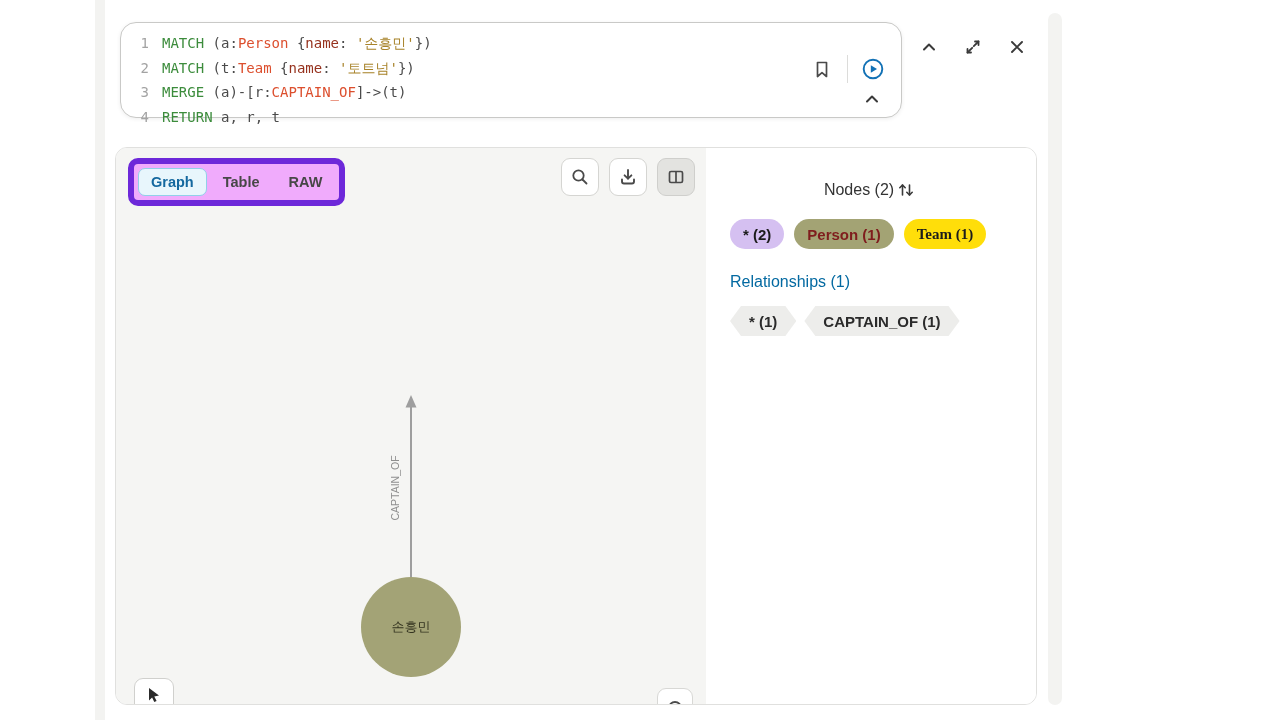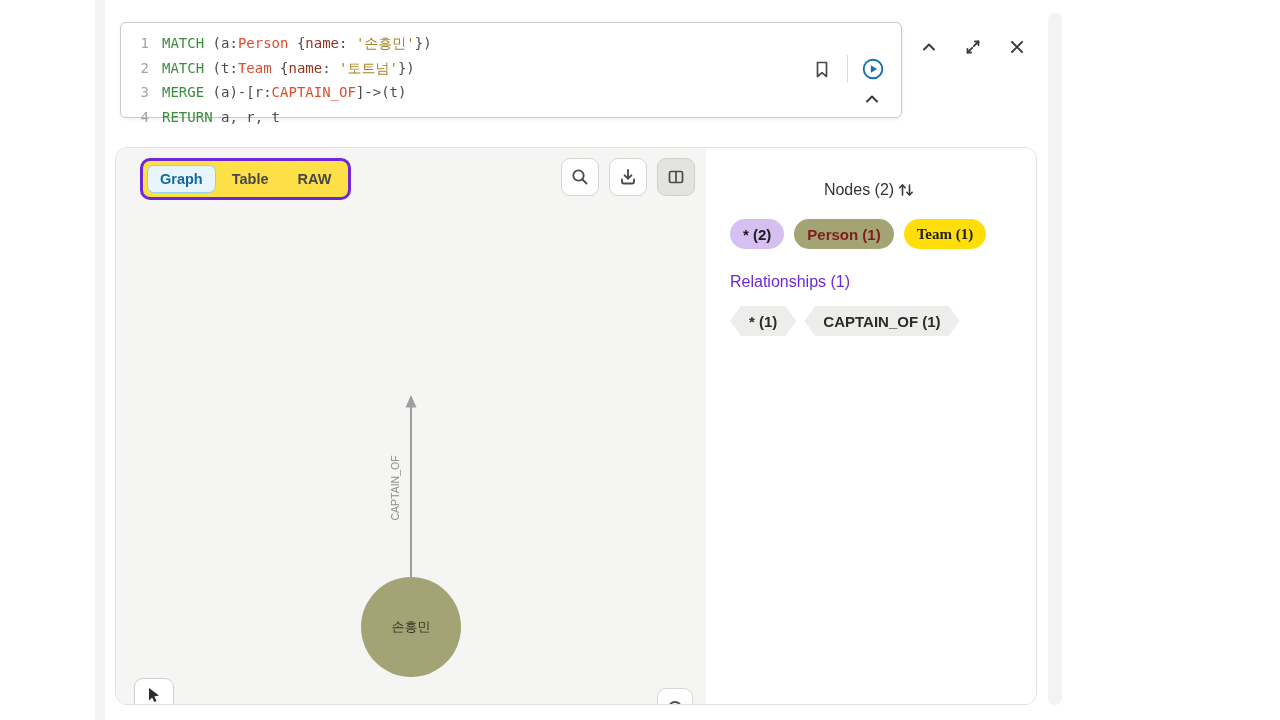--- a/index.html
+++ b/index.html
@@ -4,21 +4,21 @@
 <style>
   * { margin:0; padding:0; box-sizing:border-box; }
   html,body { width:1280px; height:720px; background:#ffffff; overflow:hidden;
               font-family:"Liberation Sans", sans-serif; }
   .gutter { position:absolute; background:#f3f3f1; border-radius:7px; }
   #gutter-left  { left:95px;  top:0;    width:10px; height:720px; border-radius:0; }
   #gutter-right { left:1048px; top:13px; width:14px; height:692px; }
 
   
   #editor-card { position:absolute; left:120px; top:22px; width:782px; height:96px;
-    background:#fff; border:1px solid #c9c9c7; border-radius:6px;
+    background:#fff; border:1px solid #c9c9c7; border-radius:16px;
     box-shadow:0 1px 4px rgba(0,0,0,.07); }
   #code-lines { position:absolute; left:12px; top:8px;
     font-family:"DejaVu Sans Mono", monospace; font-size:14px; line-height:24.5px; white-space:pre; }
   .code-line .line-num { display:inline-block; width:16px; text-align:right;
     margin-right:13px; color:#a3a3a3; }
   .tok-kw  { color:#3c8c3c; }
   .tok-lbl { color:#dc4f2e; }
   .tok-prop{ color:#96321e; }
   .tok-str { color:#a8832a; }
   .tok-pln { color:#4b4b4b; }
@@ -31,22 +31,22 @@
   
   #frame-controls { position:absolute; left:913px; top:31px; display:flex; align-items:center; gap:12px; }
 
   
   #results-card { position:absolute; left:115px; top:147px; width:922px; height:558px;
     background:#fff; border:1px solid #e0e0de; border-radius:12px; overflow:hidden; display:flex; }
   #graph-panel { position:relative; width:590px; height:100%; background:#f5f5f3; flex:none; }
   #overview-panel { position:relative; flex:1; background:#fff; padding:15px 24px; }
 
   
-  #view-tabs { position:absolute; top:10px; left:24px; display:flex; gap:3px; padding:4px;
-    background:#fde047; border:3px solid #6d28d9; border-radius:10px; }
+  #view-tabs { position:absolute; top:10px; left:12px; display:flex; gap:3px; padding:4px;
+    background:#f0abfc; border:6px solid #6d28d9; border-radius:10px; }
   .tab { padding:5px 12px; font-size:14.5px; font-weight:600; color:#474747;
     border:1px solid transparent; border-radius:7px; background:transparent; cursor:pointer;
     font-family:"Liberation Sans", sans-serif; }
   .tab.active { color:#14689f; background:#e8f6fc; border-color:#91d0e9; }
 
   
   #graph-toolbar { position:absolute; top:10px; left:445px; display:flex; gap:10px; }
   .tool-btn { width:38px; height:38px; background:#fff; border:1px solid #d5d5d2; border-radius:9px;
     display:flex; align-items:center; justify-content:center; cursor:pointer; }
   .tool-btn.active { background:#e3e3e0; border-color:#cfcfcc; }
@@ -66,21 +66,21 @@
     display:flex; align-items:flex-start; justify-content:center; padding-top:6px; cursor:pointer; }
 
   
   #overview-title { font-size:16.5px; font-weight:700; color:#161616; }
   .section-row { display:flex; align-items:center; justify-content:center; margin-top:15px; }
   .section-label { font-size:16px; color:#333; }
   #sort-btn { width:24px; height:24px; }
   #node-pills { margin-top:17px; display:flex; gap:10px; }
   .pill { height:30px; padding:0 13px; border-radius:16px; font-size:15px; font-weight:700;
     display:inline-flex; align-items:center; cursor:pointer; }
-  #rel-heading { margin-top:24px; font-size:16px; color:#6d28d9; }
+  #rel-heading { margin-top:24px; font-size:16px; color:#0369a1; }
   #rel-chips { margin-top:15px; display:flex; gap:8px; }
   .chip { height:30px; padding:0 19px; font-size:15px; font-weight:700;
     display:inline-flex; align-items:center; cursor:pointer;
     clip-path:polygon(11px 0, calc(100% - 11px) 0, 100% 50%, calc(100% - 11px) 100%, 11px 100%, 0 50%); }
 </style>
 </head>
 <body>
 
 <div class="gutter" id="gutter-left"></div>
 <div class="gutter" id="gutter-right"></div>

